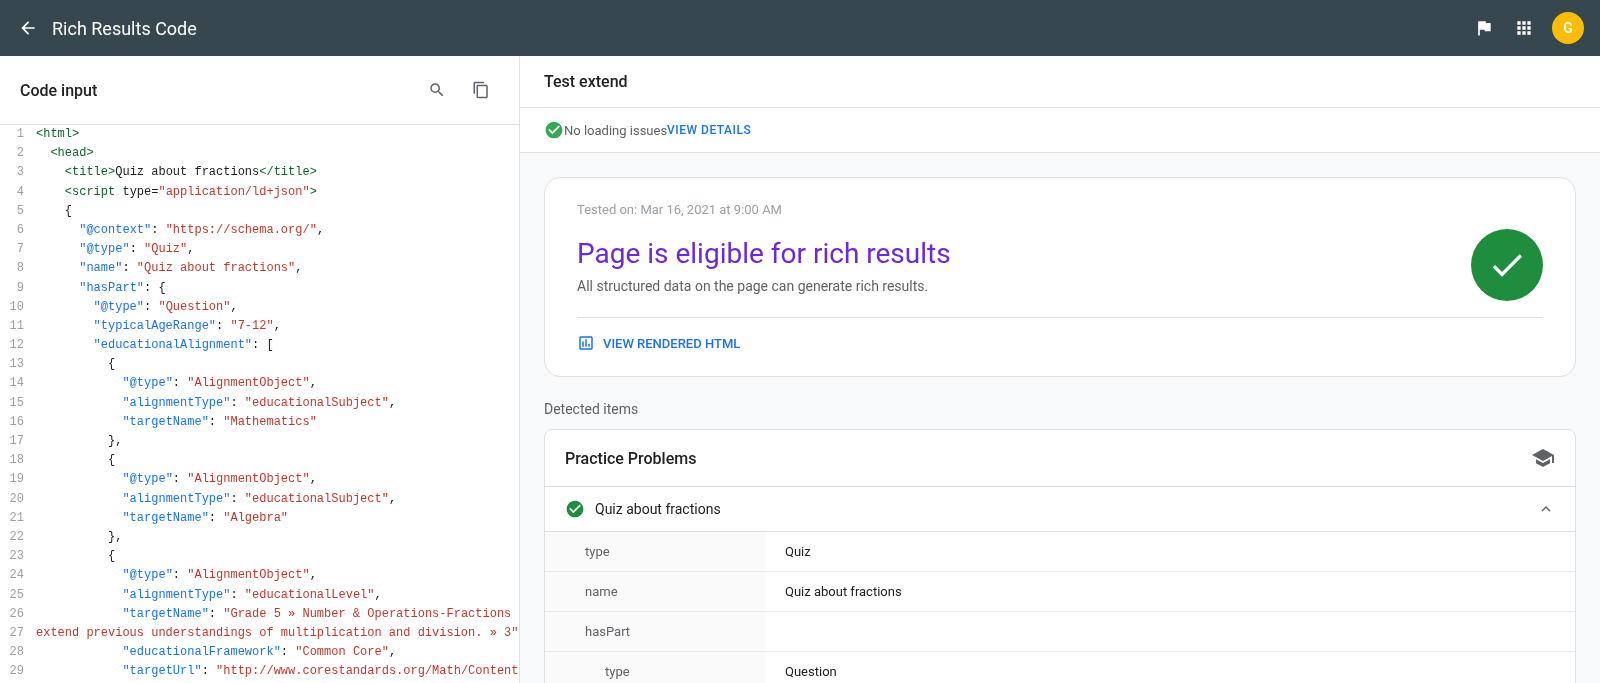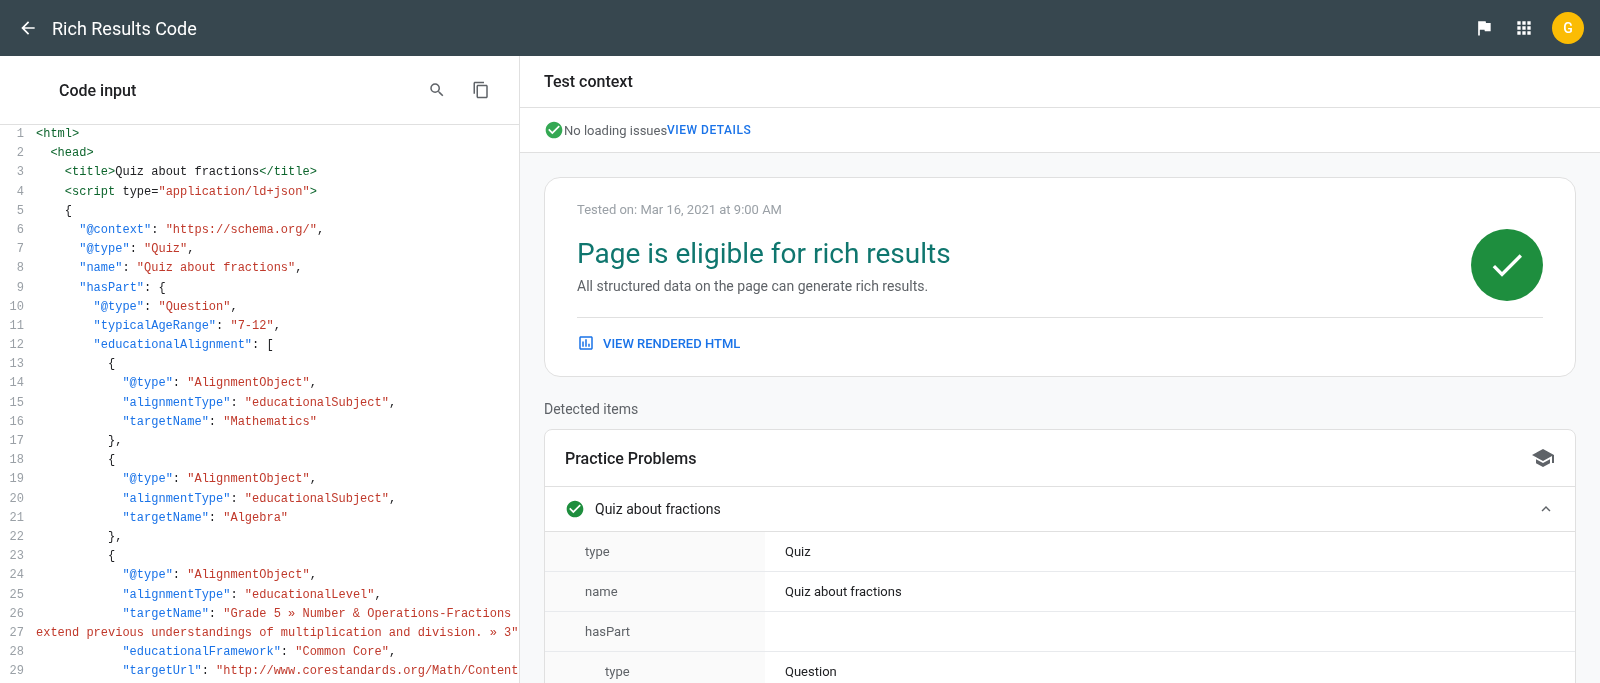--- a/index.html
+++ b/index.html
@@ -36,21 +36,21 @@
     .panel-header {
       padding: 16px 20px;
       font-size: 16px;
       font-weight: 500;
       color: #202124;
       border-bottom: 1px solid #e0e0e0;
       display: flex;
       align-items: center;
       justify-content: space-between;
     }
-    .panel-header-title { font-size: 16px; font-weight: 500; color: #202124; margin-left: 39px; }
+    .panel-header-title { font-size: 16px; font-weight: 500; color: #202124; }
     .panel-header-actions { display: flex; gap: 8px; }
     .icon-btn {
       width: 36px; height: 36px;
       border: none; background: none;
       cursor: pointer;
       display: flex; align-items: center; justify-content: center;
       border-radius: 50%;
       color: #5f6368;
     }
 
@@ -123,21 +123,21 @@
       border-radius: 16px;
       border: 1px solid #e0e0e0;
       padding: 24px 32px;
       margin-bottom: 24px;
       display: flex;
       flex-direction: column;
     }
     .tested-on { color: #9aa0a6; font-size: 13px; margin-bottom: 12px; }
     .card-body { display: flex; align-items: center; justify-content: space-between; }
     .card-text { flex: 1; }
-    .eligible-title { color: #0f766e; font-size: 28px; font-weight: 400; margin-bottom: 8px; }
+    .eligible-title { color: #6d28d9; font-size: 28px; font-weight: 400; margin-bottom: 8px; }
     .eligible-subtitle { color: #5f6368; font-size: 14px; }
     .check-circle {
       width: 72px; height: 72px;
       background: #1e8e3e;
       border-radius: 50%;
       display: flex; align-items: center; justify-content: center;
       flex-shrink: 0;
       margin-left: 24px;
     }
     .check-mark { color: white; font-size: 36px; }
@@ -385,21 +385,21 @@
       <div class="code-line">
           <span class="line-num">30</span>
           <span class="line-code">          }</span>
         </div>
 
     </div>
   </div>
 
   <div class="right-panel">
     <div class="right-header">
-      <span>Test context</span>
+      <span>Test extend</span>
     </div>
 
     <div class="status-bar">
       <svg class="status-icon" width="20" height="20" viewBox="0 0 24 24" fill="#34a853">
         <path d="M12 2C6.48 2 2 6.48 2 12s4.48 10 10 10 10-4.48 10-10S17.52 2 12 2zm-2 15l-5-5 1.41-1.41L10 14.17l7.59-7.59L19 8l-9 9z"></path>
       </svg>
       <span class="status-text">No loading issues</span>
       <span class="view-details-link">VIEW DETAILS</span>
     </div>
 

